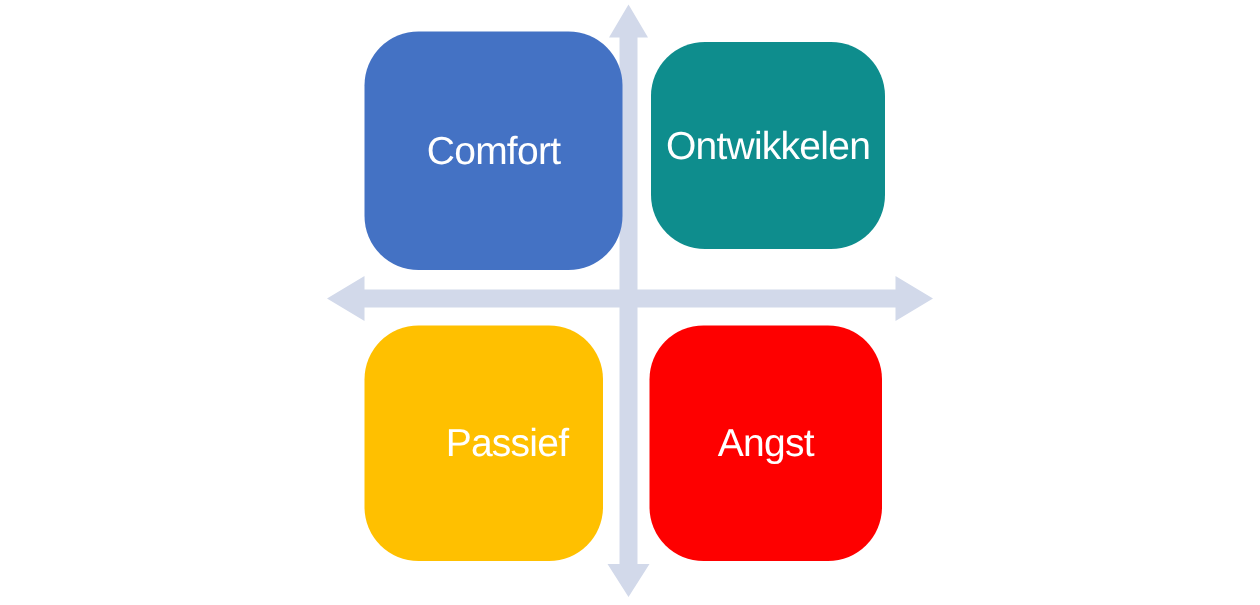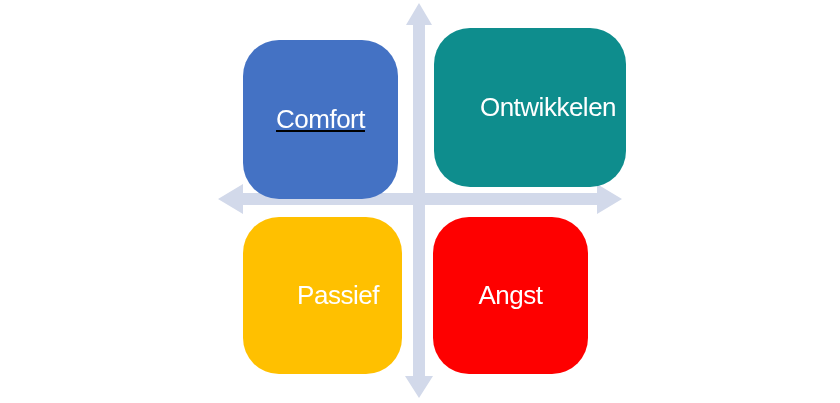--- a/index.html
+++ b/index.html
@@ -32,22 +32,22 @@
     display: flex;
     align-items: center;
     justify-content: center;
   }
   .quad-label {
     color: #ffffff;
     font-size: 26px;
     letter-spacing: -0.5px;
     white-space: nowrap;
   }
-  .q-tl { left: 243px; top: 40px;  width: 155px; height: 159px; text-decoration: underline; }
-  .q-tr { left: 434px; top: 28px;  width: 156px; height: 159px; padding-left: 36px; }
+  .q-tl { left: 243px; top: 21px;  width: 172px; height: 159px; }
+  .q-tr { left: 434px; top: 28px;  width: 156px; height: 138px; }
   .q-bl { left: 243px; top: 217px; width: 159px; height: 157px; }
   .q-br { left: 433px; top: 217px; width: 155px; height: 157px; }
 </style>
 </head>
 <body>
 
 <div class="canvas">
 
   <svg class="axes" width="840" height="403" viewBox="0 0 840 403" xmlns="http://www.w3.org/2000/svg" aria-hidden="true">
     <polygon points="218,199 243,184 243,193 597,193 597,184 622,199 597,214 597,205 243,205 243,214" fill="#D2D9EA"></polygon>

